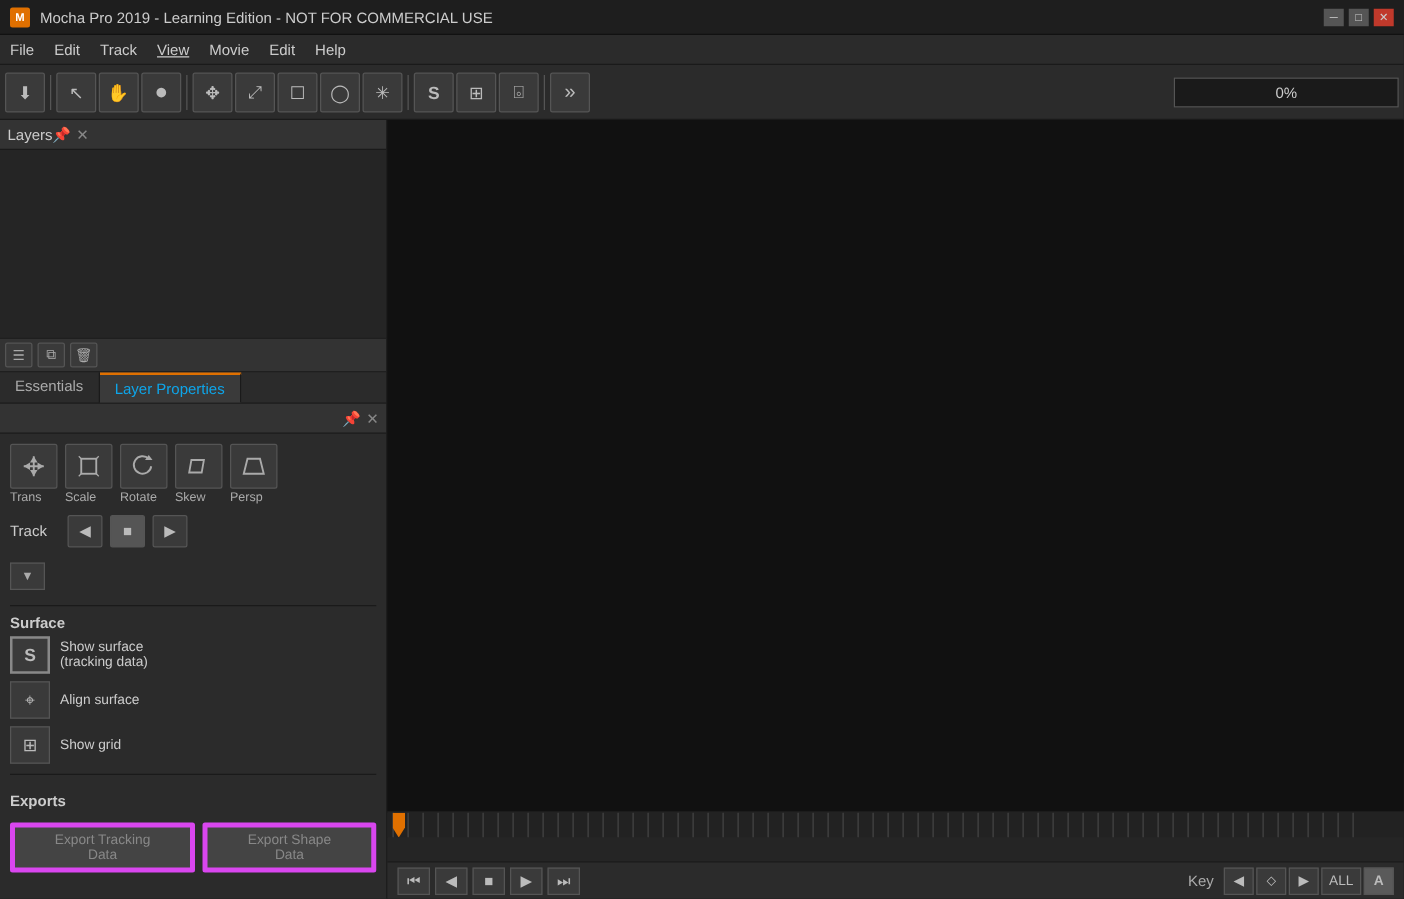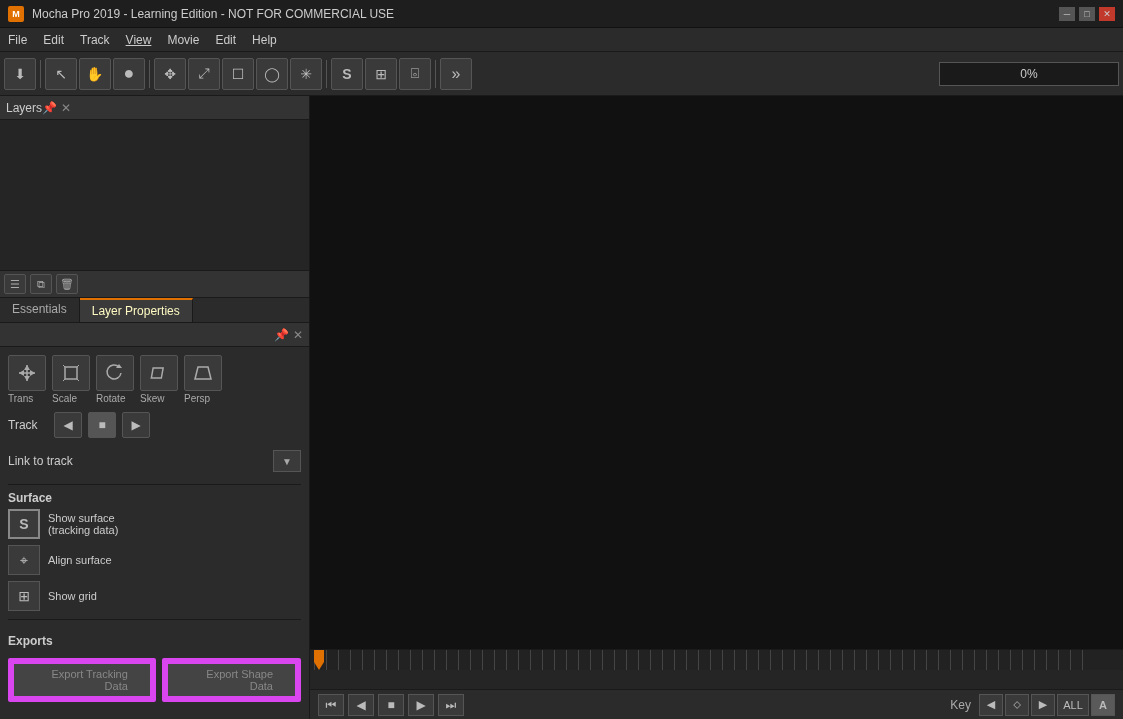--- a/index.html
+++ b/index.html
@@ -180,21 +180,21 @@
     }
     .tab {
       padding: 4px 12px;
       cursor: pointer;
       font-size: 12px;
       color: #aaa;
       border-right: 1px solid #1a1a1a;
     }
     .tab.active {
       background: #3a3a3a;
-      color: #fef9c3;
+      color: #0ea5e9;
       border-top: 2px solid #e07000;
     }
 
     
     #properties-panel {
       flex: 1;
       overflow-y: auto;
       display: flex;
       flex-direction: column;
     }
@@ -316,25 +316,24 @@
     
     .exports-section { margin-top: 8px; }
     .export-btns {
       display: flex;
       gap: 6px;
       margin-top: 6px;
     }
     .export-btn {
       padding: 4px 22px;
       background: #444;
-      border: 6px solid #d946ef;
+      border: 4px solid #d946ef;
       cursor: pointer;
       font-size: 11px; color: #888;
       border-radius: 2px;
-      text-align: right;
     }
 
     
     #viewport {
       flex: 1;
       background: #111;
       position: relative;
       display: flex;
       flex-direction: column;
     }
@@ -574,21 +573,20 @@
         </div>
 
         <div class="track-controls">
           <span class="track-label">Track</span>
           <button class="track-btn">◀</button>
           <button class="track-btn stop-btn">■</button>
           <button class="track-btn">▶</button>
         </div>
 
         <div class="link-row">
-          <span class="link-label">Link to track</span>
           <div class="link-dropdown">▼</div>
         </div>
 
         <div class="h-divider"></div>
 
         <div class="surface-section">
           <div class="section-label">Surface</div>
           <div class="surface-items">
             <div class="surface-item">
               <div class="surface-icon" style="font-weight:bold;border:2px solid #888;">S</div>

